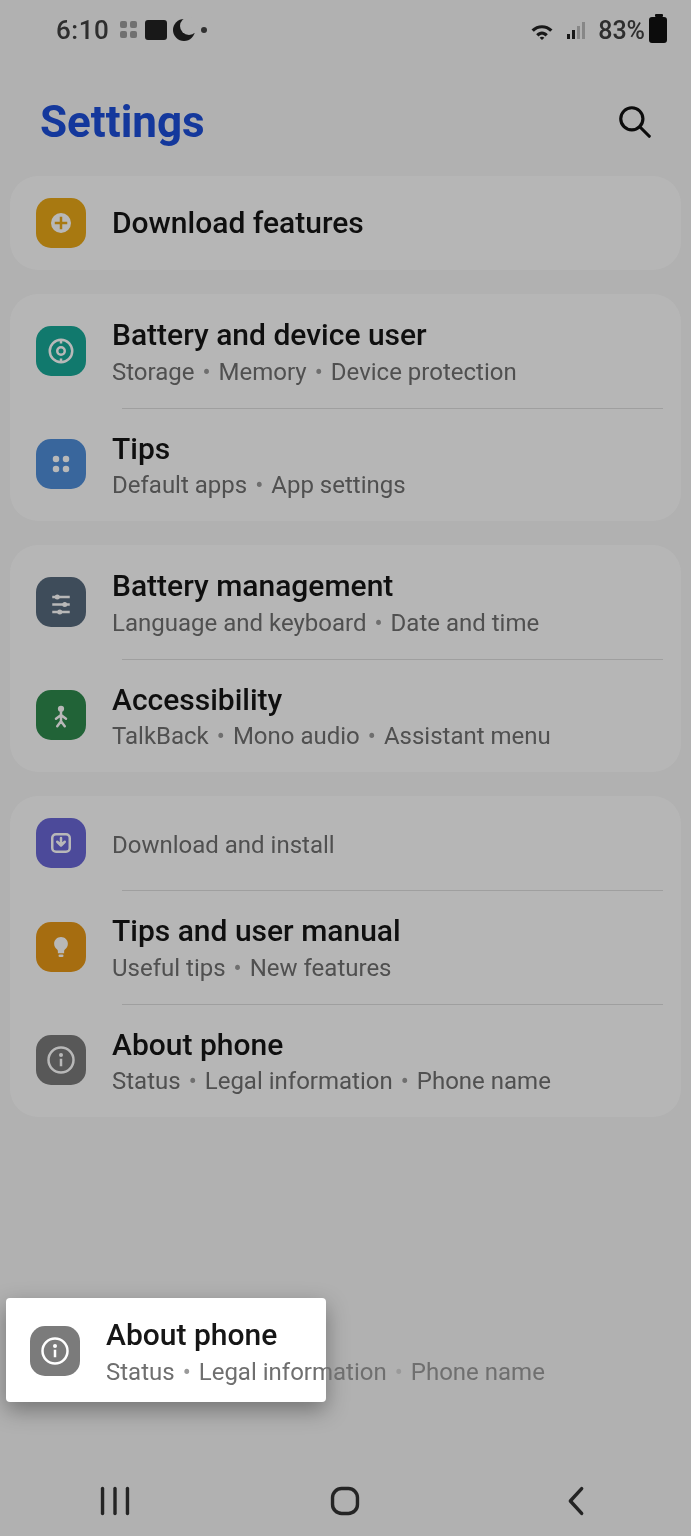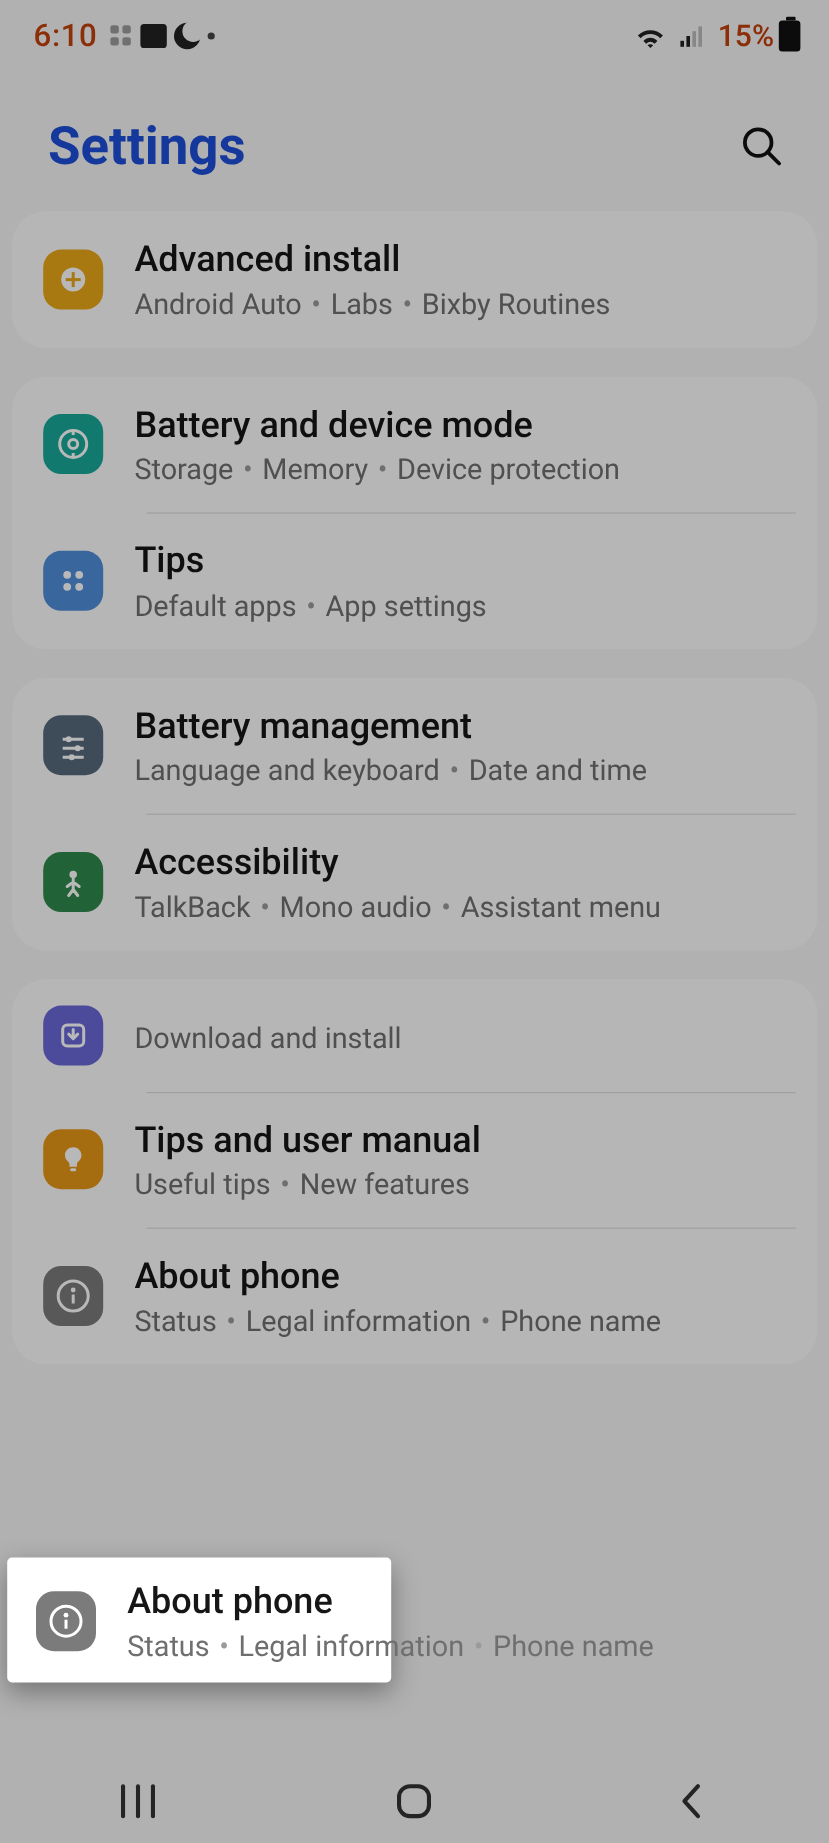--- a/index.html
+++ b/index.html
@@ -19,21 +19,22 @@
   }
   
   .status-bar {
     display: flex;
     justify-content: space-between;
     align-items: center;
     padding: 10px 24px 6px 28px;
     height: 56px;
     font-size: 24px;
     font-weight: 500;
-    color: #c2410c;
+    color: #404040;
+    margin-left: 28px;
   }
   .status-left, .status-right { display: flex; align-items: center; gap: 10px; }
   .status-left .time { font-size: 26px; letter-spacing: 0.5px; }
   .status-icons-l { display: flex; align-items: center; gap: 6px; }
   .dots4 {
     width: 20px; height: 20px; position: relative; opacity: 0.55;
   }
   .dots4::before, .dots4::after {
     content:""; position:absolute; width:7px; height:7px; background:#555; border-radius:2px;
   }
@@ -150,21 +151,21 @@
     </span>
     <span class="signal">
       <svg viewBox="0 0 22 20">
           <rect x="1" y="14" width="3" height="5" fill="#222"></rect>
           <rect x="6" y="10" width="3" height="9" fill="#222"></rect>
           <rect x="11" y="6" width="3" height="13" fill="#bbb"></rect>
           <rect x="16" y="2" width="3" height="17" fill="#bbb"></rect>
         </svg>
     </span>
     <span class="batt">
-      <span class="batt-pct">15%</span>
+      <span class="batt-pct">83%</span>
       <span class="batt-ico"></span>
     </span>
   </div>
 </div>
 
 <div class="page-header">
   <div class="page-title">Settings</div>
   <div class="search-btn">
     <svg width="38" height="38" viewBox="0 0 24 24">
       <circle cx="10" cy="10" r="7" stroke="#111" stroke-width="2" fill="none"></circle>
@@ -177,36 +178,35 @@
     <div class="card">
       <div class="row">
         <div class="icn c-orange">
           <svg width="30" height="30" viewBox="0 0 24 24">
             <circle cx="12" cy="12" r="8" fill="#fff"></circle>
             <rect x="11" y="7" width="2" height="10" fill="#e9a818"></rect>
             <rect x="7" y="11" width="10" height="2" fill="#e9a818"></rect>
           </svg>
         </div>
         <div class="texts">
-          <div class="ttl">Advanced install</div>
-          <div class="sub">Android Auto<span class="sep">•</span>Labs<span class="sep">•</span>Bixby Routines</div>
+          <div class="ttl">Download features</div>
         </div>
       </div>
     </div>
     <div class="card">
       <div class="row">
         <div class="icn c-teal">
           <svg width="30" height="30" viewBox="0 0 24 24">
             <circle cx="12" cy="12" r="9" fill="none" stroke="#fff" stroke-width="2"></circle>
             <circle cx="12" cy="12" r="3" fill="none" stroke="#fff" stroke-width="2"></circle>
             <path d="M12 3v3M12 18v3" stroke="#fff" stroke-width="2"></path>
           </svg>
         </div>
         <div class="texts">
-          <div class="ttl">Battery and device mode</div>
+          <div class="ttl">Battery and device user</div>
           <div class="sub">Storage<span class="sep">•</span>Memory<span class="sep">•</span>Device protection</div>
         </div>
       </div>
       <div class="row">
         <div class="icn c-blue">
           <svg width="30" height="30" viewBox="0 0 24 24">
             <circle cx="8" cy="8" r="2.6" fill="#fff"></circle>
             <circle cx="16" cy="8" r="2.6" fill="#fff"></circle>
             <circle cx="8" cy="16" r="2.6" fill="#fff"></circle>
             <circle cx="16" cy="16" r="2.6" fill="#fff"></circle>

